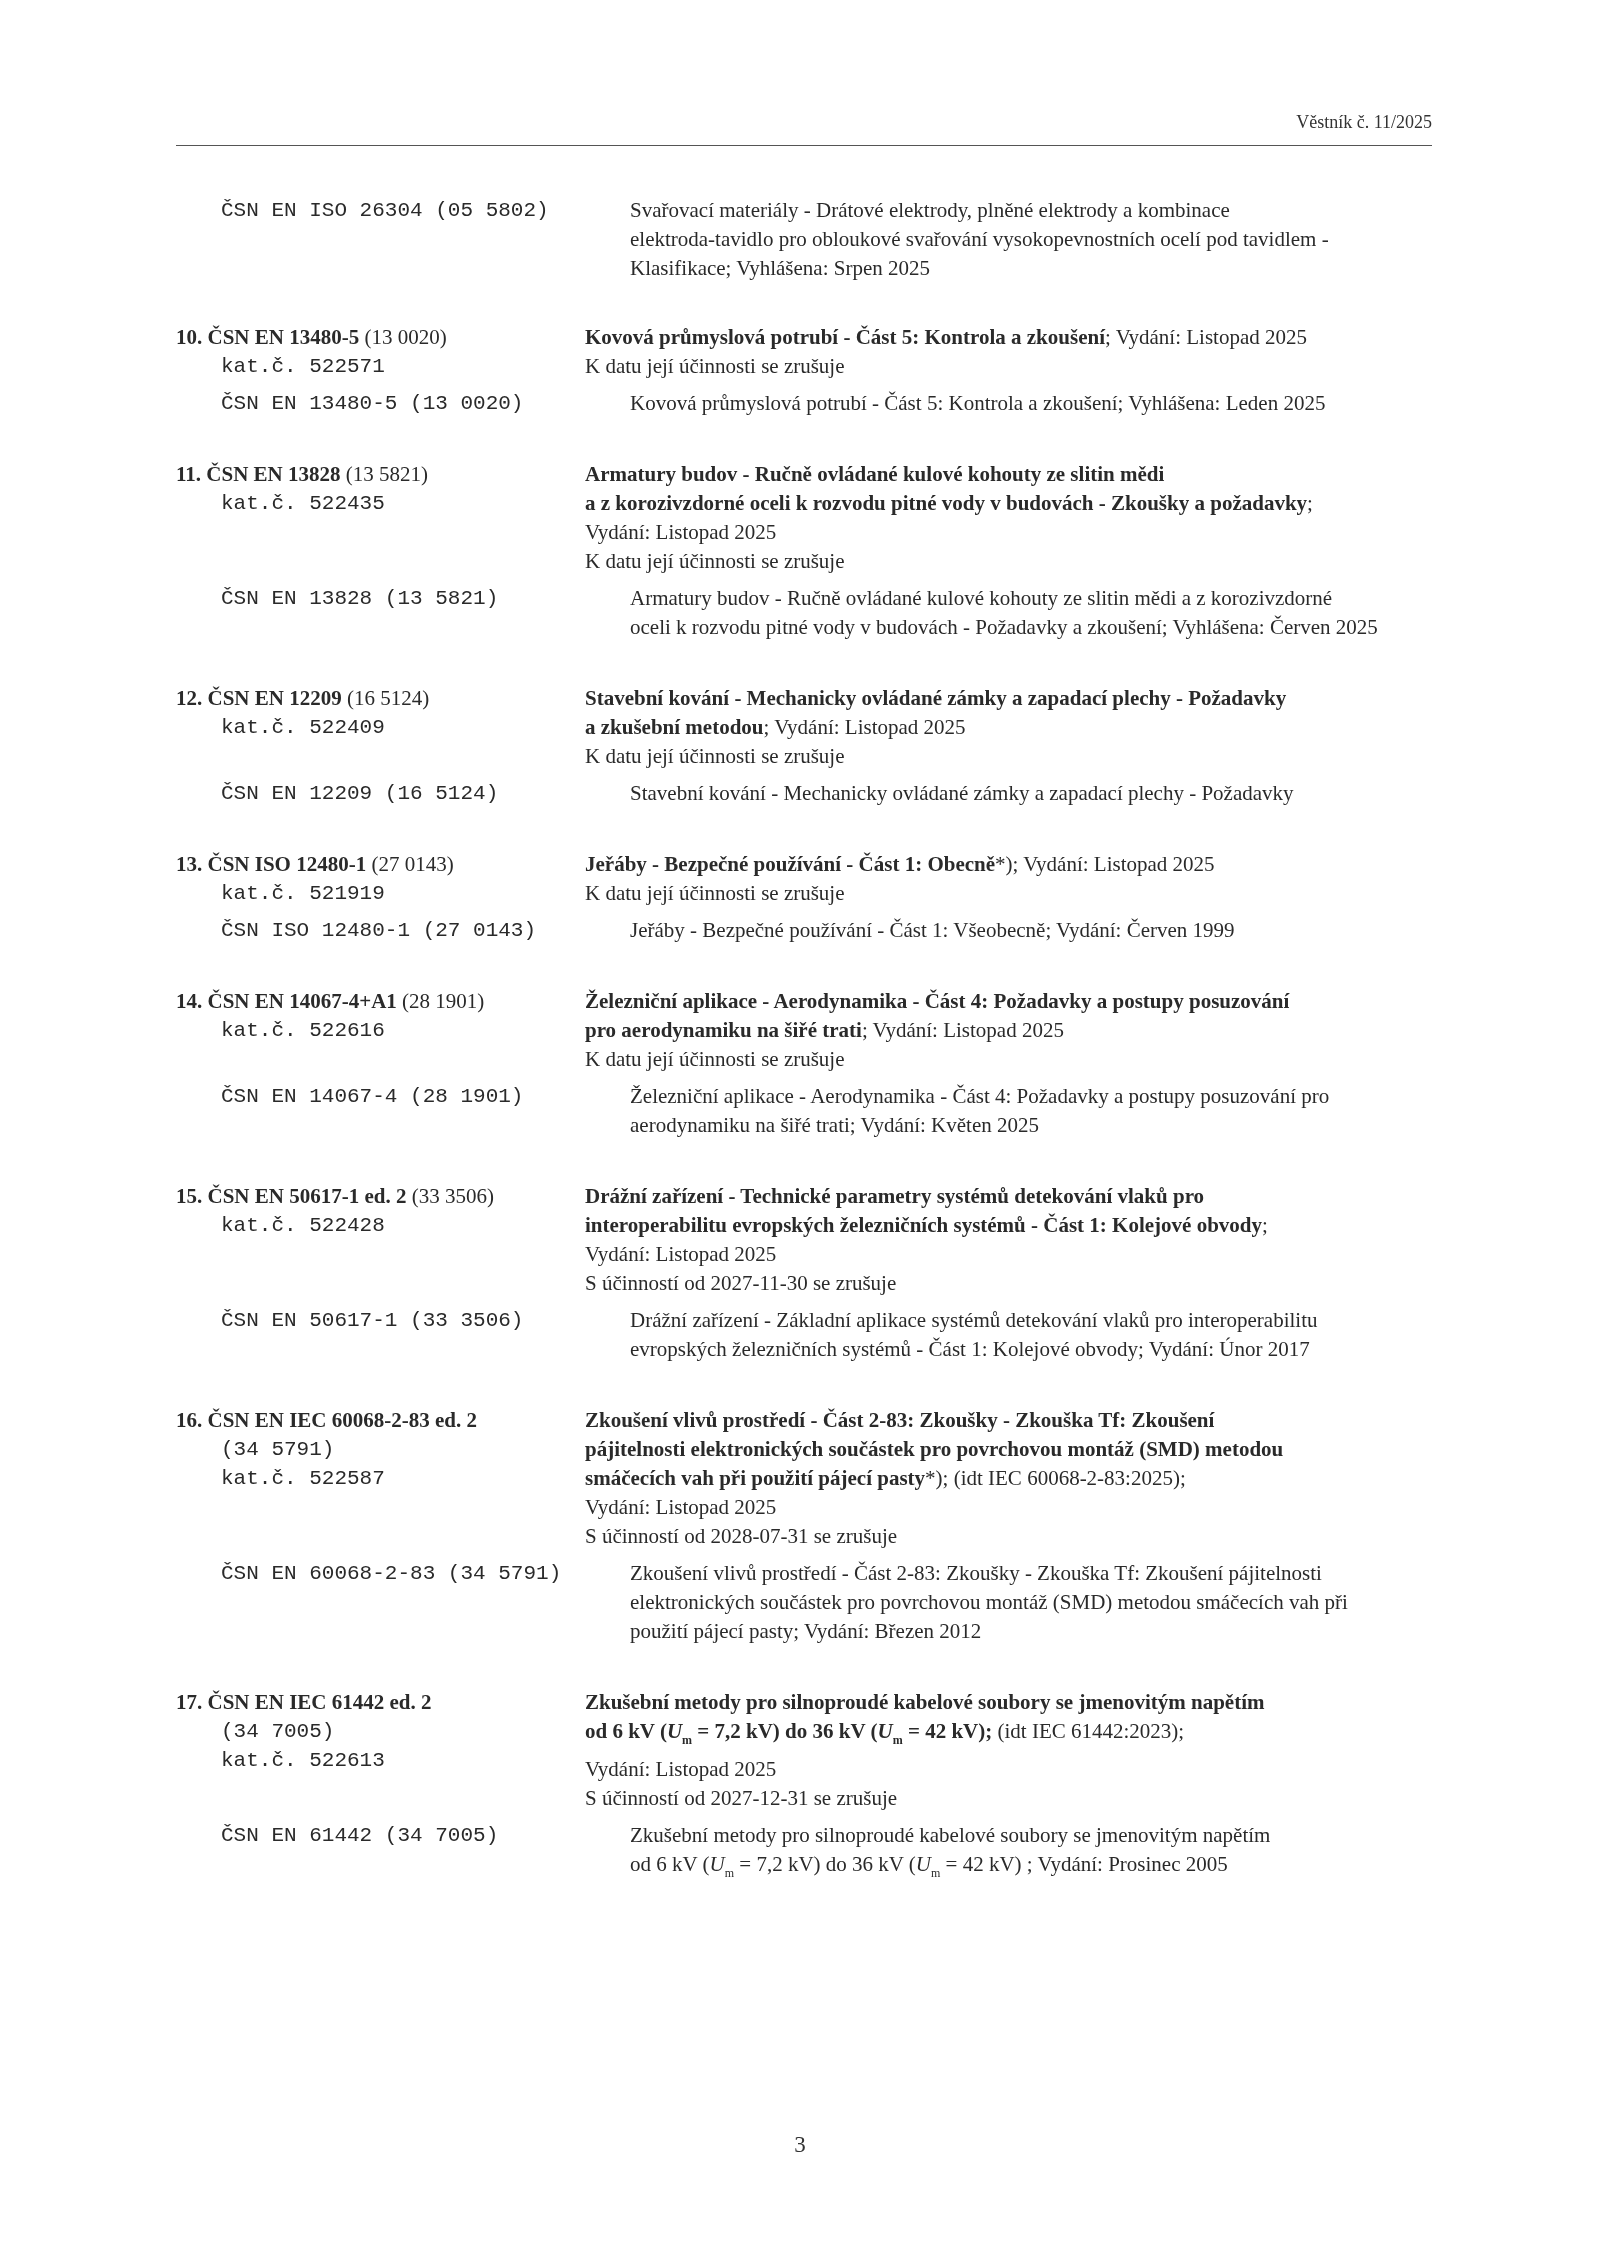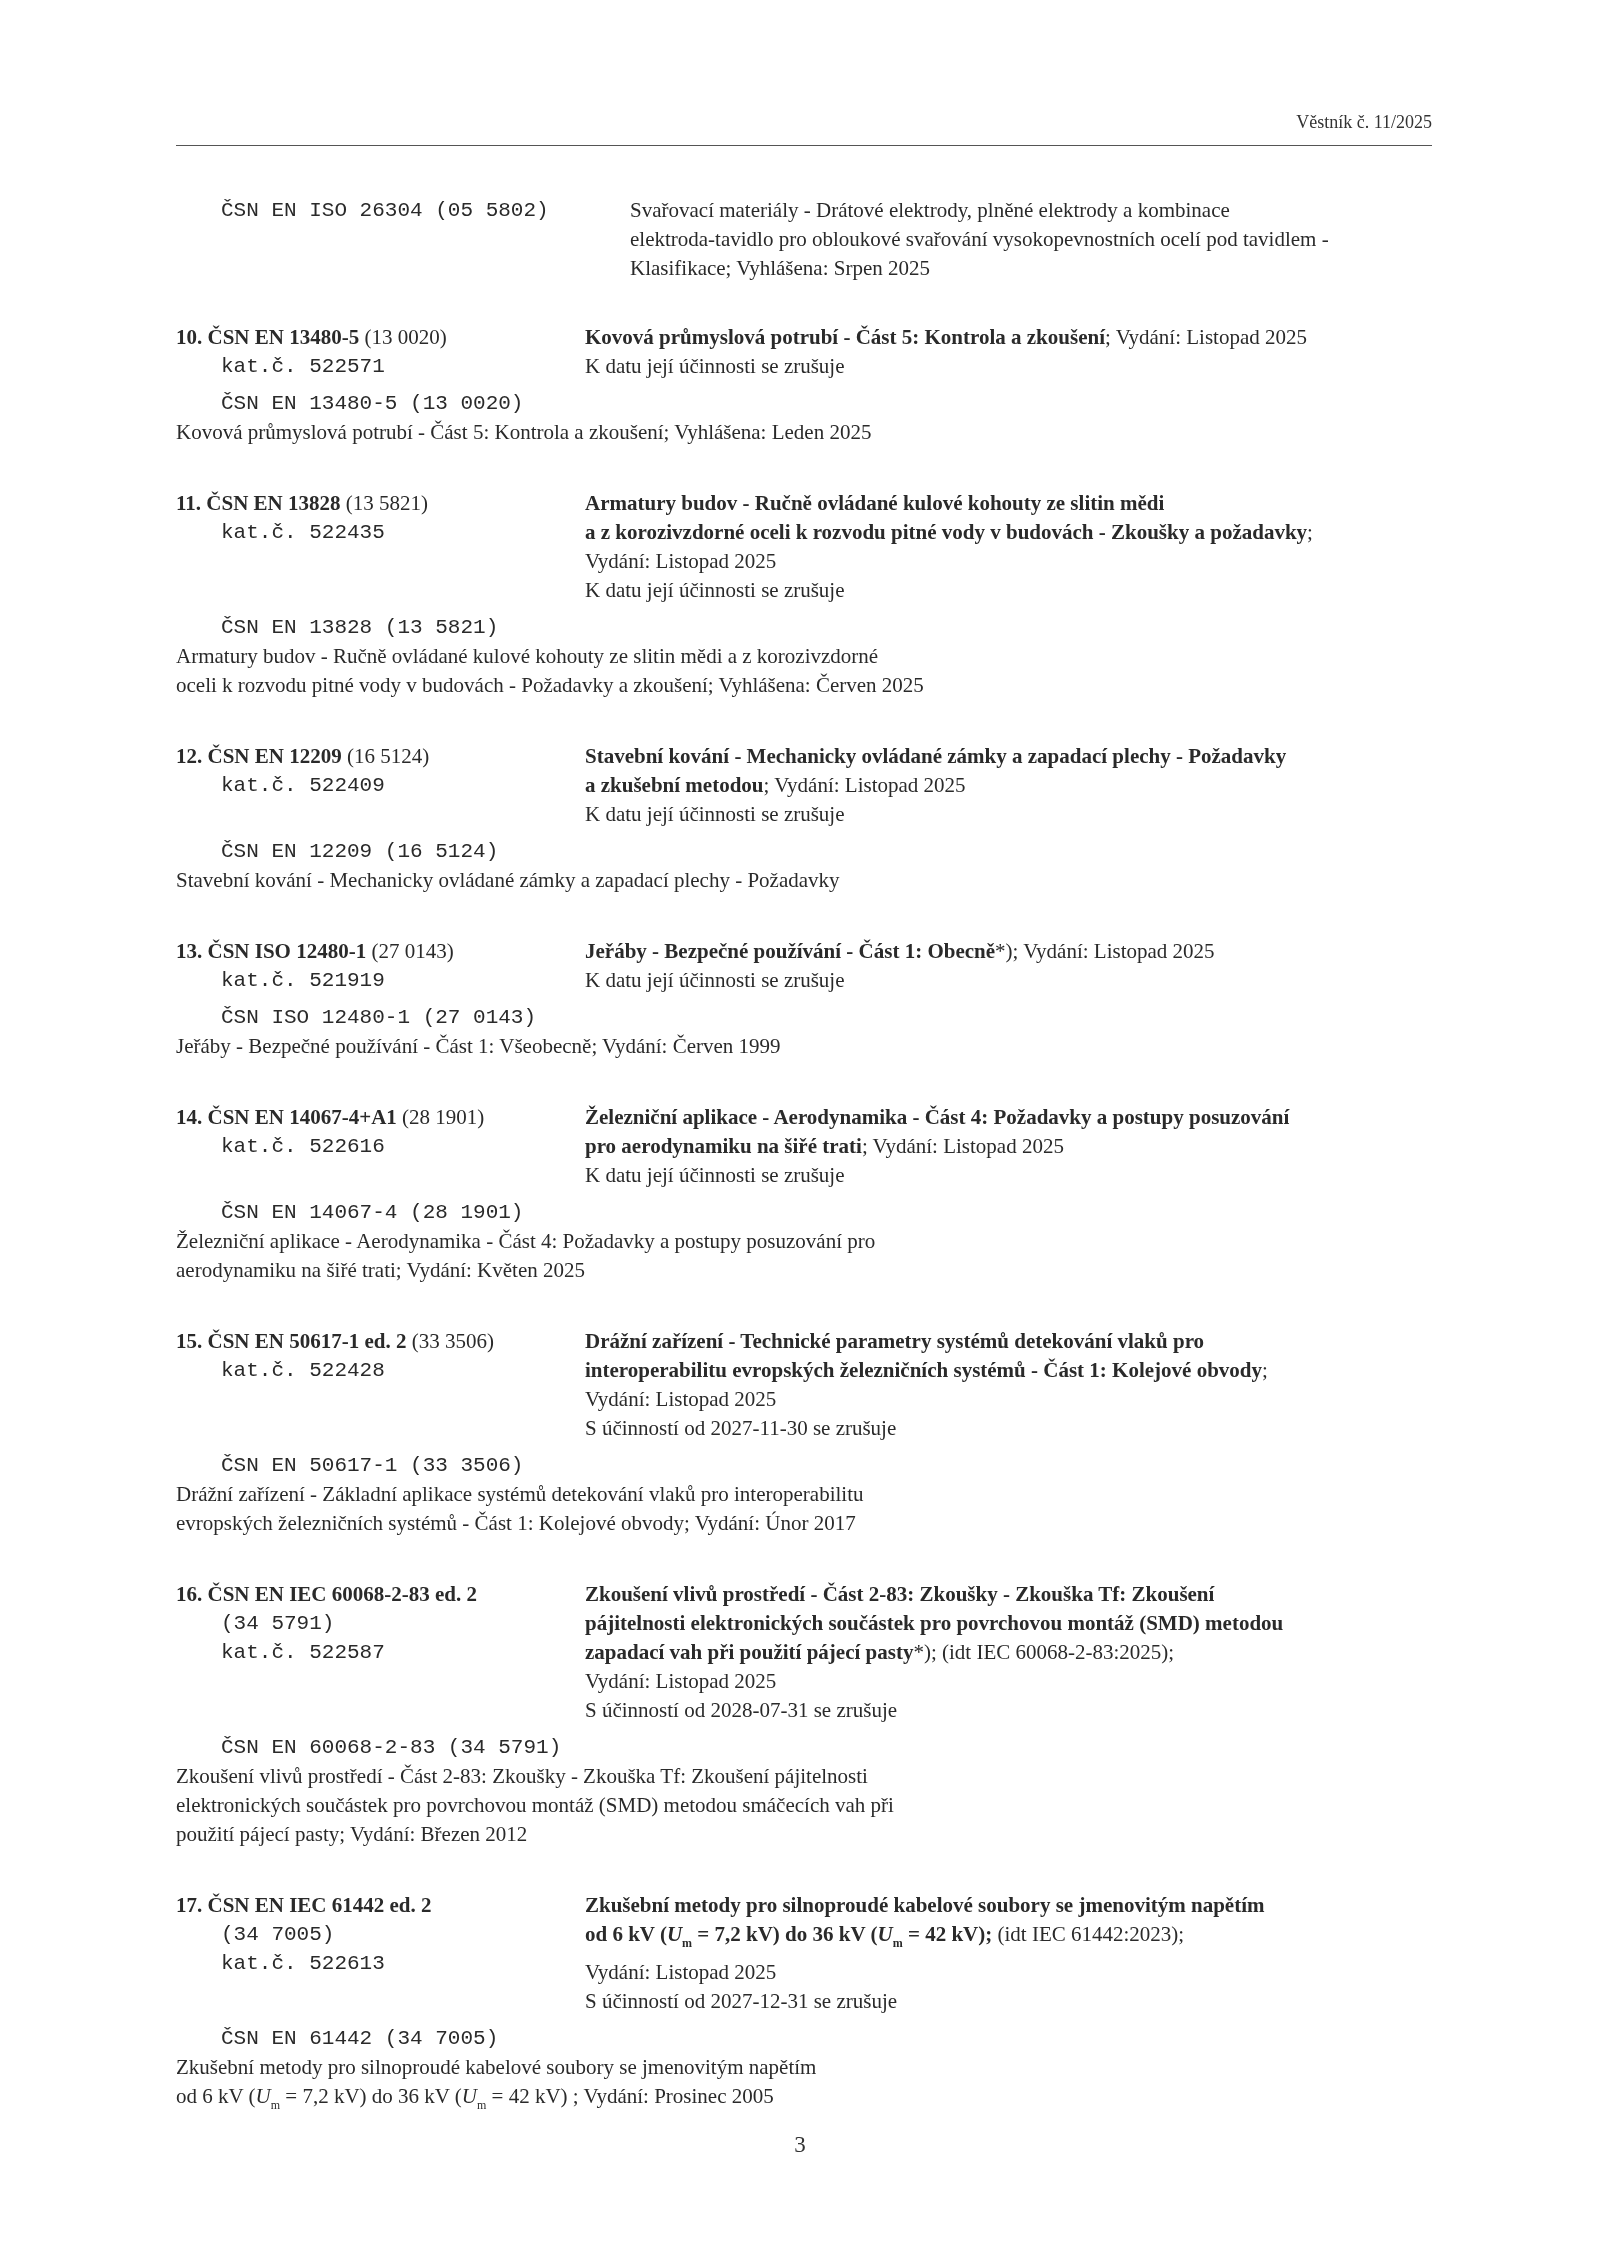--- a/index.html
+++ b/index.html
@@ -14,21 +14,21 @@
   }
   .header-rule {
     position: absolute; left: 176px; top: 145px; width: 1256px;
     border-top: 1.5px solid #555;
   }
   .content { position: absolute; left: 176px; top: 196px; width: 1256px; }
   .entry { margin-bottom: 42px; }
   .row { display: flex; font-size: 21px; line-height: 29px; }
   .left { width: 409px; flex: none; }
   .right { flex: 1; }
-  .sub { margin-top: 8px; flex-direction: column; }
+  .sub { margin-top: 8px; }
   .num { font-weight: bold; }
   .b { font-weight: bold; }
   .indent { padding-left: 45px; font-family: Liberation Mono, monospace; }
   .lineblock { display: block; }
   sub.m { font-size: 12px; vertical-align: -6px; }
   .page-number {
     position: absolute; top: 2132px; left: 0; width: 1600px; text-align: center;
     font-size: 23px; color: #333;
   }
 </style>
@@ -178,21 +178,21 @@
       <div class="entry">
       <div class="row">
         <div class="left">
           <span class="lineblock"><span class="num">16.</span> <span class="b">ČSN EN IEC 60068-2-83 ed. 2</span><span></span></span>
           <span class="lineblock indent">(34 5791)</span>
           <span class="lineblock indent">kat.č. 522587</span>
         </div>
         <div class="right">
             <span class="lineblock"><span class="b">Zkoušení vlivů prostředí - Část 2-83: Zkoušky - Zkouška Tf: Zkoušení</span></span>
             <span class="lineblock"><span class="b">pájitelnosti elektronických součástek pro povrchovou montáž (SMD) metodou</span></span>
-            <span class="lineblock"><span class="b">zapadací vah při použití pájecí pasty</span><span>*); (idt IEC 60068-2-83:2025);</span></span>
+            <span class="lineblock"><span class="b">smáčecích vah při použití pájecí pasty</span><span>*); (idt IEC 60068-2-83:2025);</span></span>
             <span class="lineblock">Vydání: Listopad 2025</span>
             <span class="lineblock">S účinností od 2028-07-31 se zrušuje</span>
           </div>
       </div>
       <div class="row sub">
         <div class="left indent">ČSN EN 60068-2-83 (34 5791)</div>
         <div class="right">
             <span class="lineblock">Zkoušení vlivů prostředí - Část 2-83: Zkoušky - Zkouška Tf: Zkoušení pájitelnosti</span>
             <span class="lineblock">elektronických součástek pro povrchovou montáž (SMD) metodou smáčecích vah při</span>
             <span class="lineblock">použití pájecí pasty; Vydání: Březen 2012</span>

